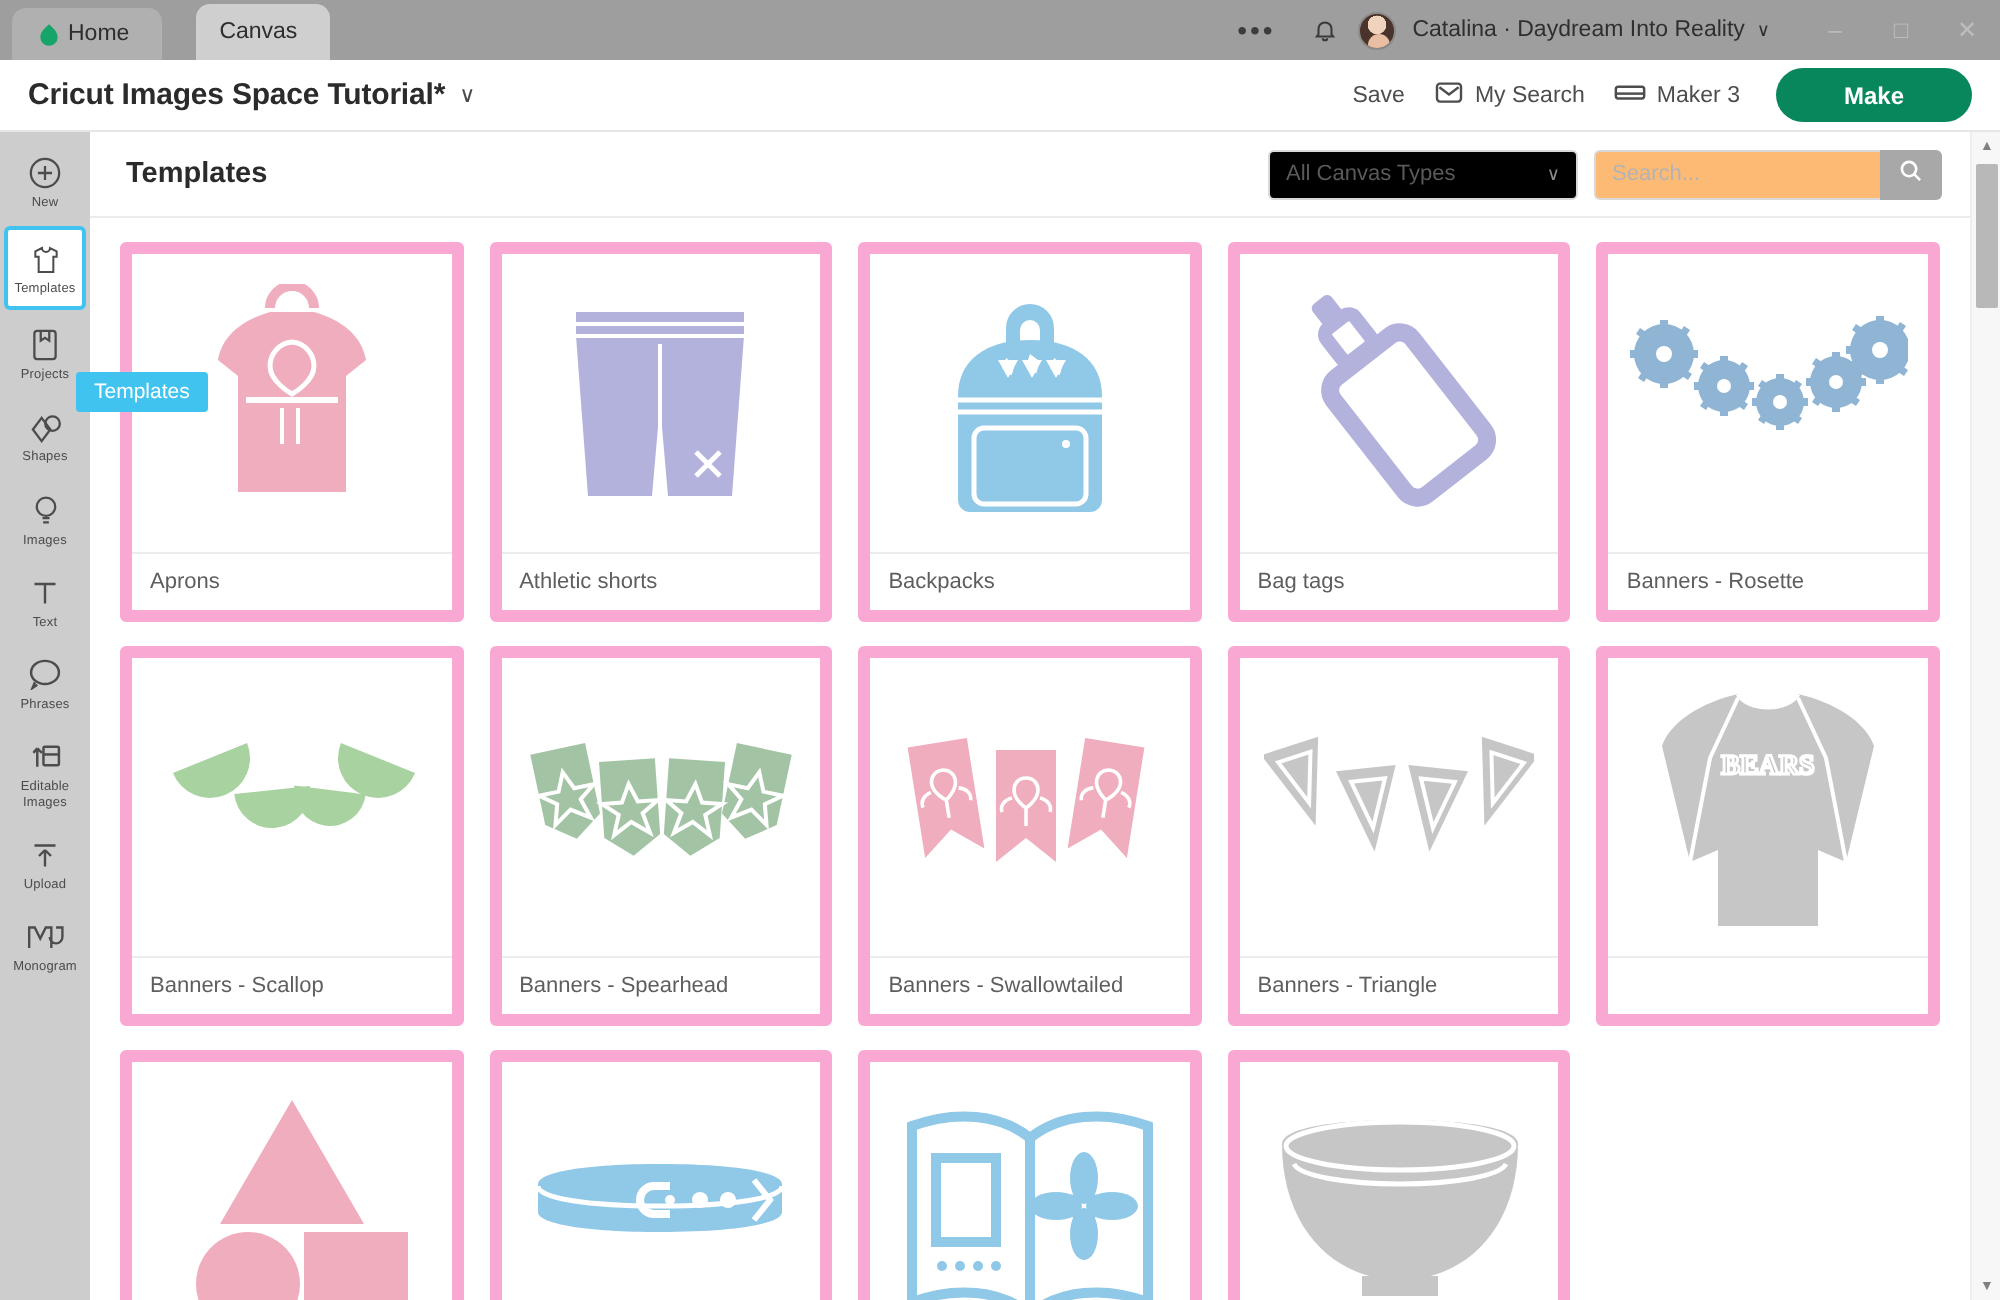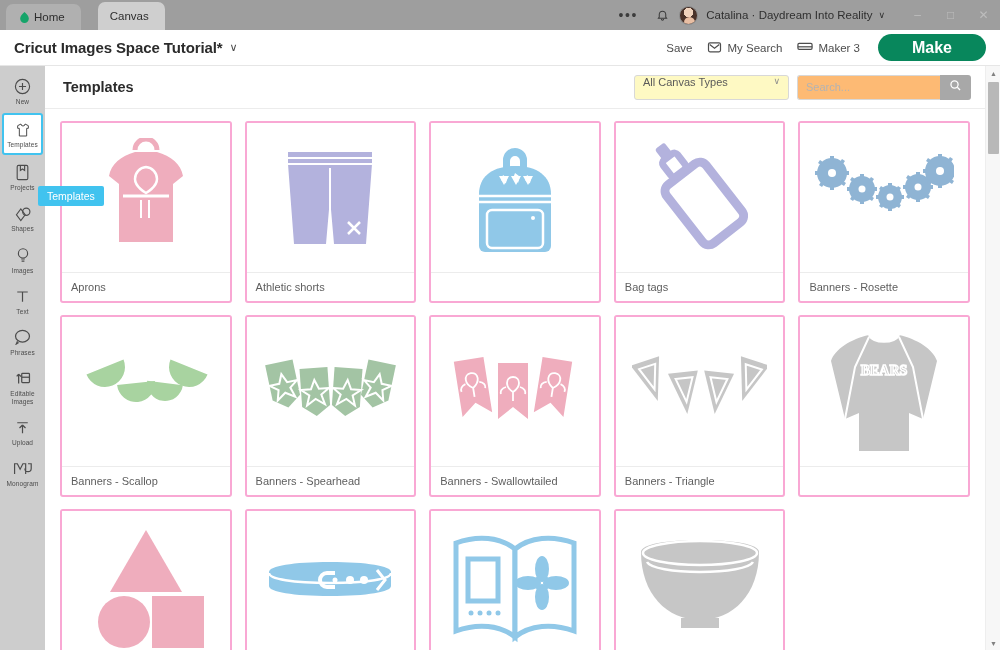--- a/index.html
+++ b/index.html
@@ -61,21 +61,21 @@
   .doc-title {
     font-size: 15px; font-weight: bold; color: #2b2b2b; letter-spacing: -0.1px;
   }
   .doc-title-chev { font-size: 11px; color: #4a4a4a; margin-left: 7px; }
   .header-right { margin-left: auto; display: flex; align-items: center; gap: 15px; }
   .hdr-link {
     font-size: 11.5px; color: #4d4d4d; display: flex; align-items: center; gap: 5px;
     cursor: pointer; white-space: nowrap;
   }
   .make-btn {
-    background: #08875c; color: #ffffff; font-size: 16px; font-weight: bold;
+    background: #08875c; color: #ffffff; font-size: 12px; font-weight: bold;
     border: none; border-radius: 16px; padding: 0 34px; height: 27px;
     cursor: pointer; margin-left: 3px;
   }
 
   
   .body-wrap { display: flex; height: 584px; background: #ffffff; }
 
   
   .sidebar {
     width: 45px; background: #cdcdcd; flex: none;
@@ -104,21 +104,21 @@
   
   .panel { flex: 1; background: #ffffff; display: flex; flex-direction: column; min-width: 0; }
   .panel-head {
     height: 43px; display: flex; align-items: center; padding: 0 14px 0 18px;
     border-bottom: 1px solid #ececec; flex: none;
   }
   .panel-title { font-size: 14.5px; font-weight: bold; color: #2b2b2b; }
   .panel-controls { margin-left: auto; display: flex; align-items: center; gap: 8px; }
   .select-box {
     width: 155px; height: 25px; border: 1px solid #d8d8d8; border-radius: 3px;
-    background: #fef9c3; display: flex; padding: 0 8px;
+    background: #000000; display: flex; align-items: center; padding: 0 8px;
     font-size: 11px; color: #5a5a5a; cursor: pointer;
   }
   .select-box .chev { margin-left: auto; color: #8d8d8d; font-size: 9px; }
   .search-wrap { display: flex; height: 25px; }
   .search-input {
     width: 143px; height: 25px; border: 1px solid #d8d8d8; border-right: none;
     border-radius: 3px 0 0 3px; padding: 0 8px; font-size: 11px; color: #555;
     outline: none; background: #fdba74;
   }
   .search-input::placeholder { color: #b3b3b3; }
@@ -128,21 +128,21 @@
     justify-content: center; cursor: pointer;
   }
 
   
   .grid-scroll { flex: 1; overflow: hidden; position: relative; }
   .grid {
     display: grid; grid-template-columns: repeat(5, 1fr);
     gap: 12px 13px; padding: 12px 15px 0 15px;
   }
   .card {
-    background: #fff; border: 2px solid #f9a8d4; border-radius: 3px;
+    background: #fff; border: 6px solid #f9a8d4; border-radius: 3px;
     overflow: hidden; cursor: pointer; display: flex; flex-direction: column;
   }
   .card-thumb {
     height: 150px; display: flex; align-items: center; justify-content: center;
     border-bottom: 1px solid #ececec; background: #fff;
   }
   .card-thumb svg { display: block; }
   .card-label {
     font-size: 11px; color: #5e5e5e; padding: 8px 9px; white-space: nowrap;
     overflow: hidden; text-overflow: ellipsis;
@@ -393,20 +393,21 @@
             <svg width="100" height="120" viewBox="0 0 100 120">
               <path d="M38 22a12 12 0 0124 0v10h-7v-9a5 5 0 00-10 0v9h-7z" fill="#90c8e8"></path>
               <path d="M14 56c0-18 14-28 36-28s36 10 36 28v52a6 6 0 01-6 6H20a6 6 0 01-6-6z" fill="#90c8e8"></path>
               <path d="M14 58h72M14 64h72" stroke="#fff" stroke-width="2.5" fill="none"></path>
               <rect x="22" y="72" width="56" height="38" rx="5" fill="none" stroke="#fff" stroke-width="2.5"></rect>
               <circle cx="68" cy="80" r="2" fill="#fff"></circle>
               <path d="M34 38l5 9 5-9zM46 38l5 9 5-9zM58 38l5 9 5-9z" fill="#fff"></path>
               <path d="M38 37l4.5 3.3-1.7 5.3-4.6-3.3zM50 35l5 3.8-1.9 6-5.2-3.8zM62 37l4.5 3.3-1.7 5.3-4.6-3.3z" fill="#fff"></path>
             </svg>
           </div>
+          <div class="card-label">Backpacks</div>
         </div>
 
         <div class="card">
           <div class="card-thumb">
             <svg width="110" height="120" viewBox="0 0 110 120">
               <g transform="rotate(-38 55 60)">
                 <rect x="30" y="30" width="50" height="74" rx="8" fill="none" stroke="#b3b2dd" stroke-width="9"></rect>
                 <rect x="46" y="8" width="18" height="20" rx="4" fill="none" stroke="#b3b2dd" stroke-width="7"></rect>
                 <rect x="49" y="-6" width="12" height="16" rx="3" fill="#b3b2dd"></rect>
               </g>

